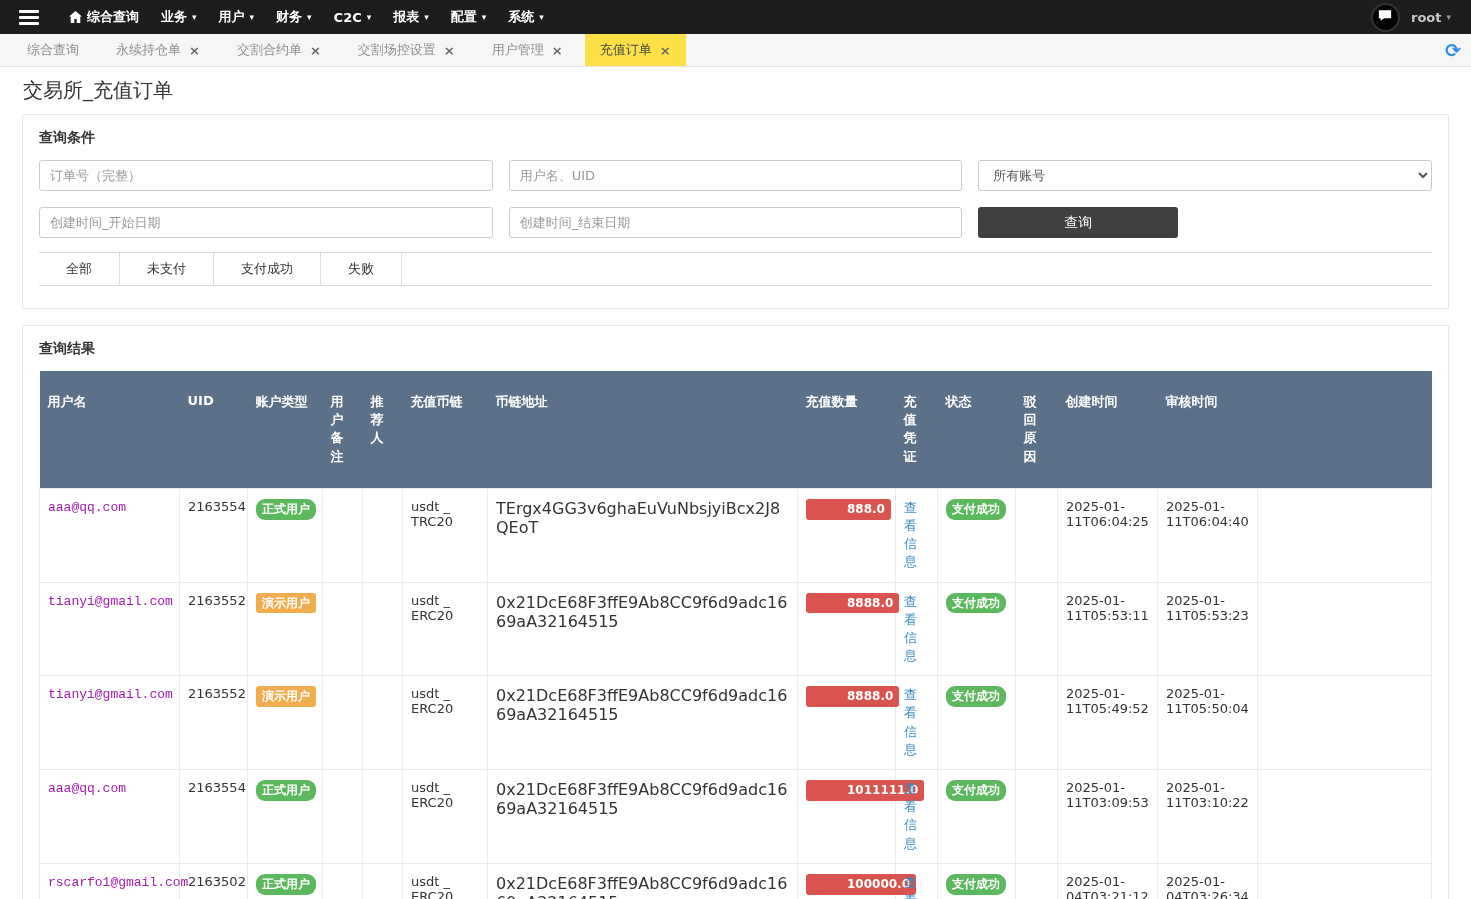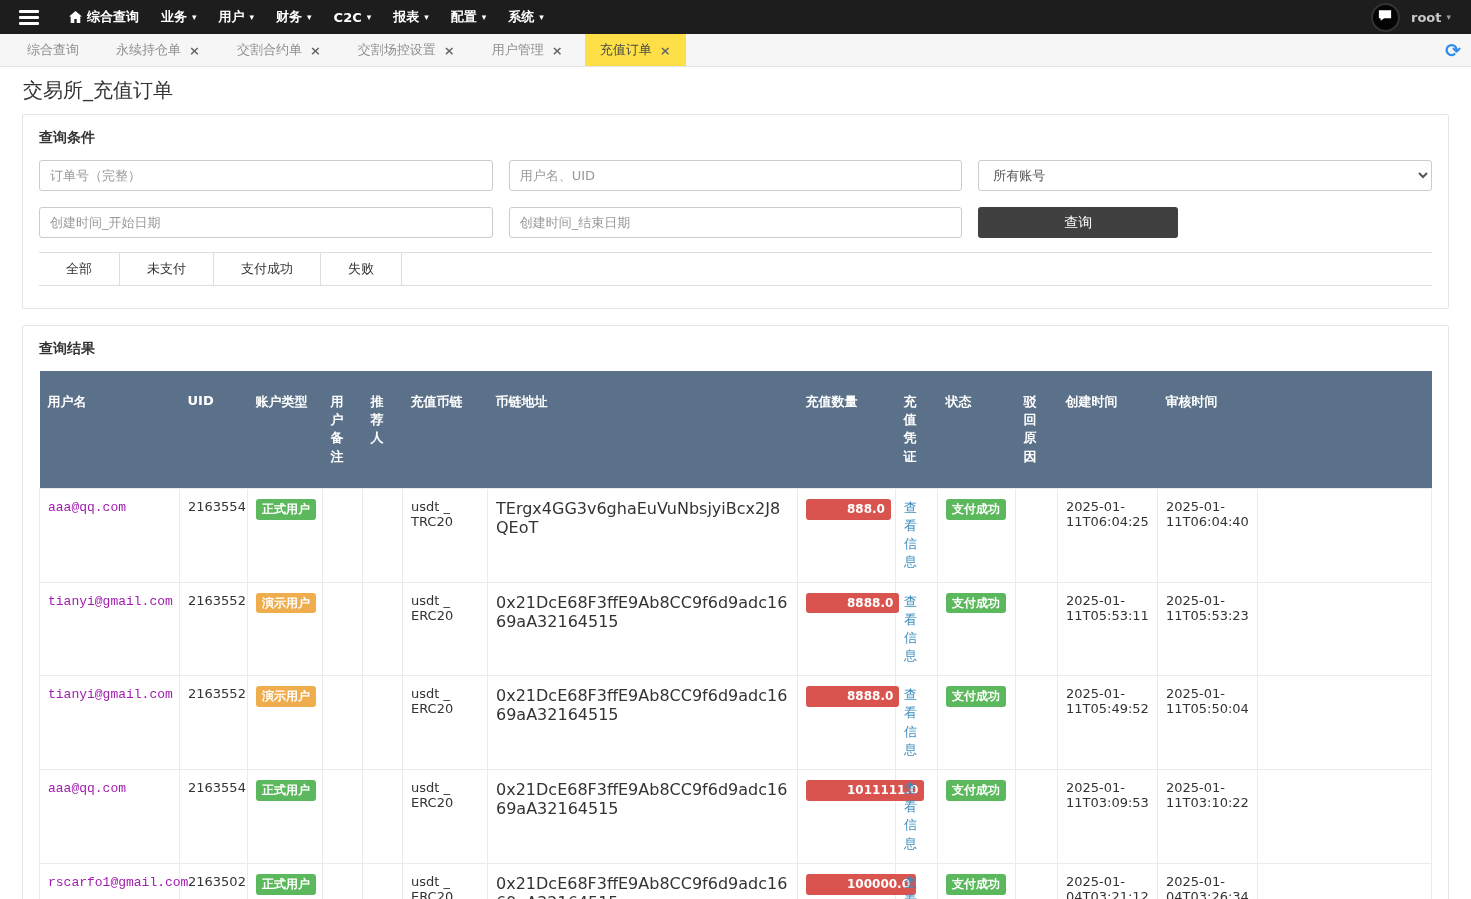--- a/index.html
+++ b/index.html
@@ -47,21 +47,21 @@
 
   
   .results-table { width:100%; border-collapse:collapse; table-layout:fixed; margin-top:13px; }
   .results-table th { background:#5b7189; color:#fff; font-size:13px; text-align:left; vertical-align:top; padding:22px 8px; font-weight:bold; }
   .results-table td { border:1px solid #ebebeb; vertical-align:top; padding:10px 8px; font-size:13px; color:#333; background:#fff; }
   .results-table tbody tr { height:86px; }
   .vtext { display:inline-block; width:14px; word-break:break-all; line-height:1.4; }
   .cell-link { color:#a21caf; text-decoration:none; font-size:13px;font-family:Liberation Mono, monospace; }
   .vlink { color:#3c8dbc; text-decoration:none; cursor:pointer; }
   .badge { display:inline-block; padding:2px 6px; border-radius:3px; color:#fff; font-size:12px; font-weight:bold; line-height:1.4; white-space:nowrap; }
-  .badge-green  { background:#5cb85c; }
+  .badge-green  { background:#5cb85c;border-radius:9px; }
   .badge-orange { background:#f0ad4e; }
   .badge-red    { background:#d9534f;padding-left:41px; }
   .pre { white-space:pre-line; }
   .addr { font-size:16px; word-break:break-all; }
 </style>
 </head>
 <body>
 
 <div class="navbar">
   <div class="hamburger">

